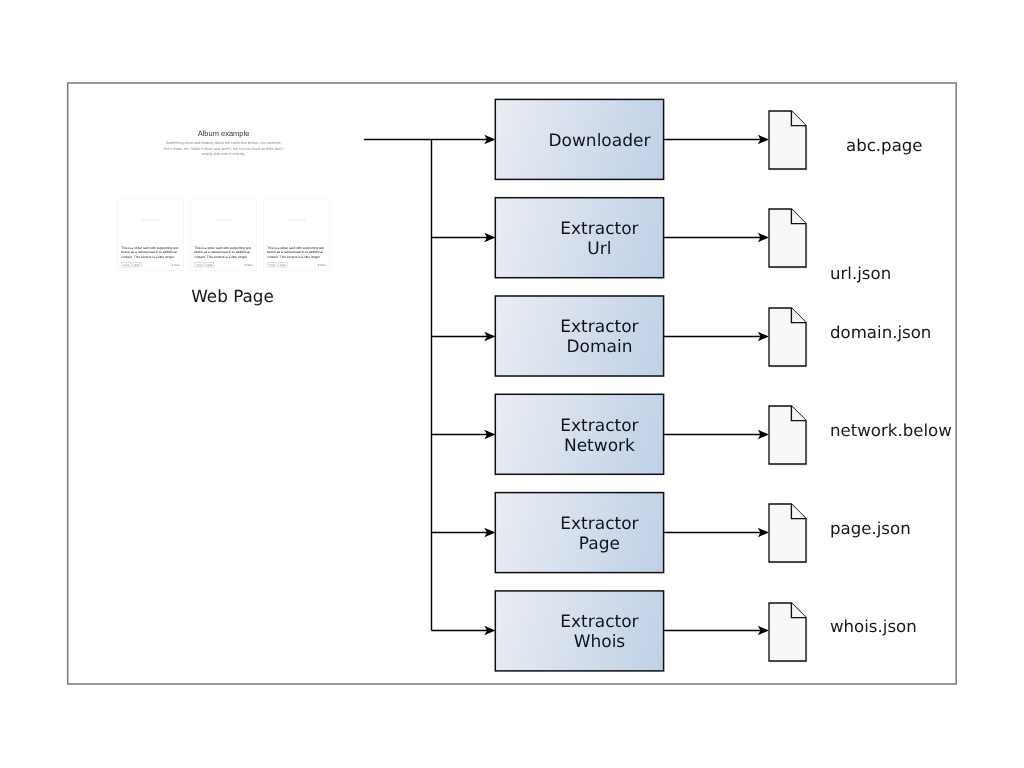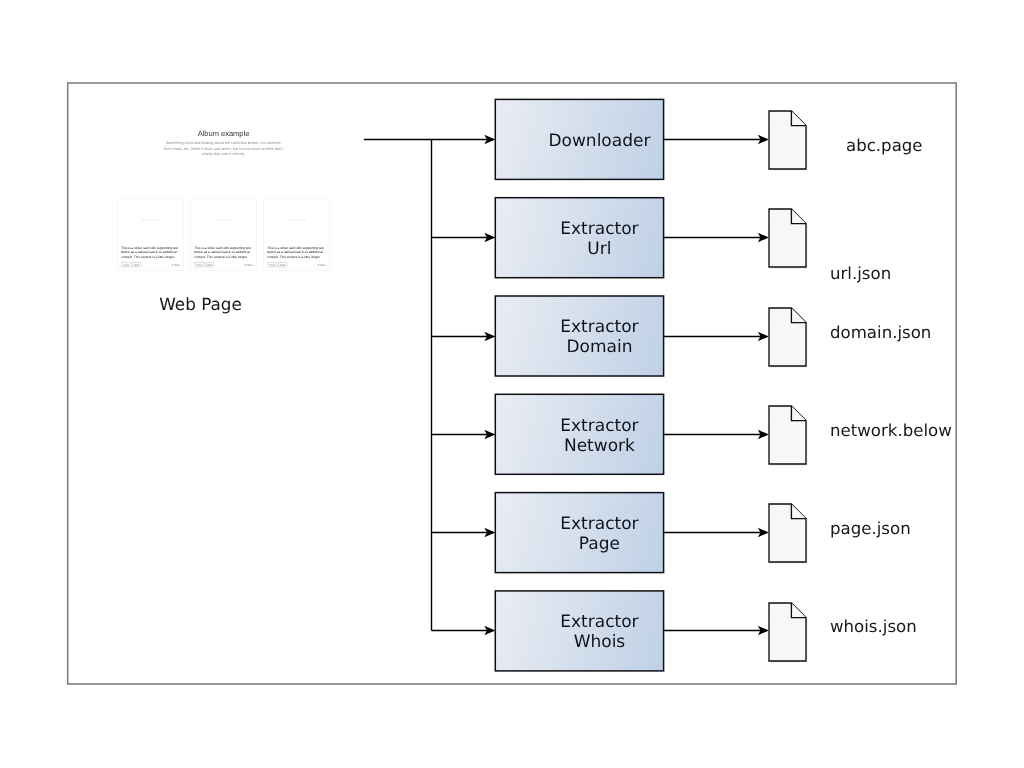--- a/index.html
+++ b/index.html
@@ -11,22 +11,22 @@
   #frame{position:absolute;left:67.7px;top:83px;width:888.5px;height:601px;background:#fff;}
   .node{position:absolute;box-sizing:border-box;
         display:flex;align-items:center;justify-content:center;text-align:center;
         font-size:17px;color:#10131a;line-height:20px;padding-top:2.6px;padding-left:40px;}
   .node .ln{display:block;}
   .fnode{position:absolute;}
   .flabel{position:absolute;font-size:16.6px;color:#16181d;white-space:nowrap;}
   #connectors,#nodeborders{position:absolute;left:0;top:0;width:1024px;height:768px;pointer-events:none;}
   #webpage-shot{position:absolute;left:84px;top:99.4px;width:279px;height:178px;overflow:hidden;
      background:#4d7c0f;filter:blur(0.32px);}
-  #webcaption{position:absolute;left:61px;top:286.4px;width:279px;text-align:center;
-     font-size:16.8px;color:#16181d;margin-top:8px;}
+  #webcaption{position:absolute;left:93px;top:286.4px;width:279px;text-align:center;
+     font-size:16.8px;color:#16181d;}
 
   
   .wp{position:absolute;left:0;top:0;width:1116px;height:712px;
       transform:scale(0.25);transform-origin:0 0;background:#fff;
       font-family:"Liberation Sans",sans-serif;color:#212529;}
   .wp-nav{height:42px;display:flex;align-items:center;
       padding:0 138px 0 130px;box-sizing:border-box;justify-content:space-between;}
   .wp-brand{display:flex;align-items:center;gap:7px;color:#fff;font-size:17px;font-weight:700;
       letter-spacing:.2px;}
   .wp-burger{width:17px;height:16px;border:1.5px solid rgba(255,255,255,.30);border-radius:3px;

